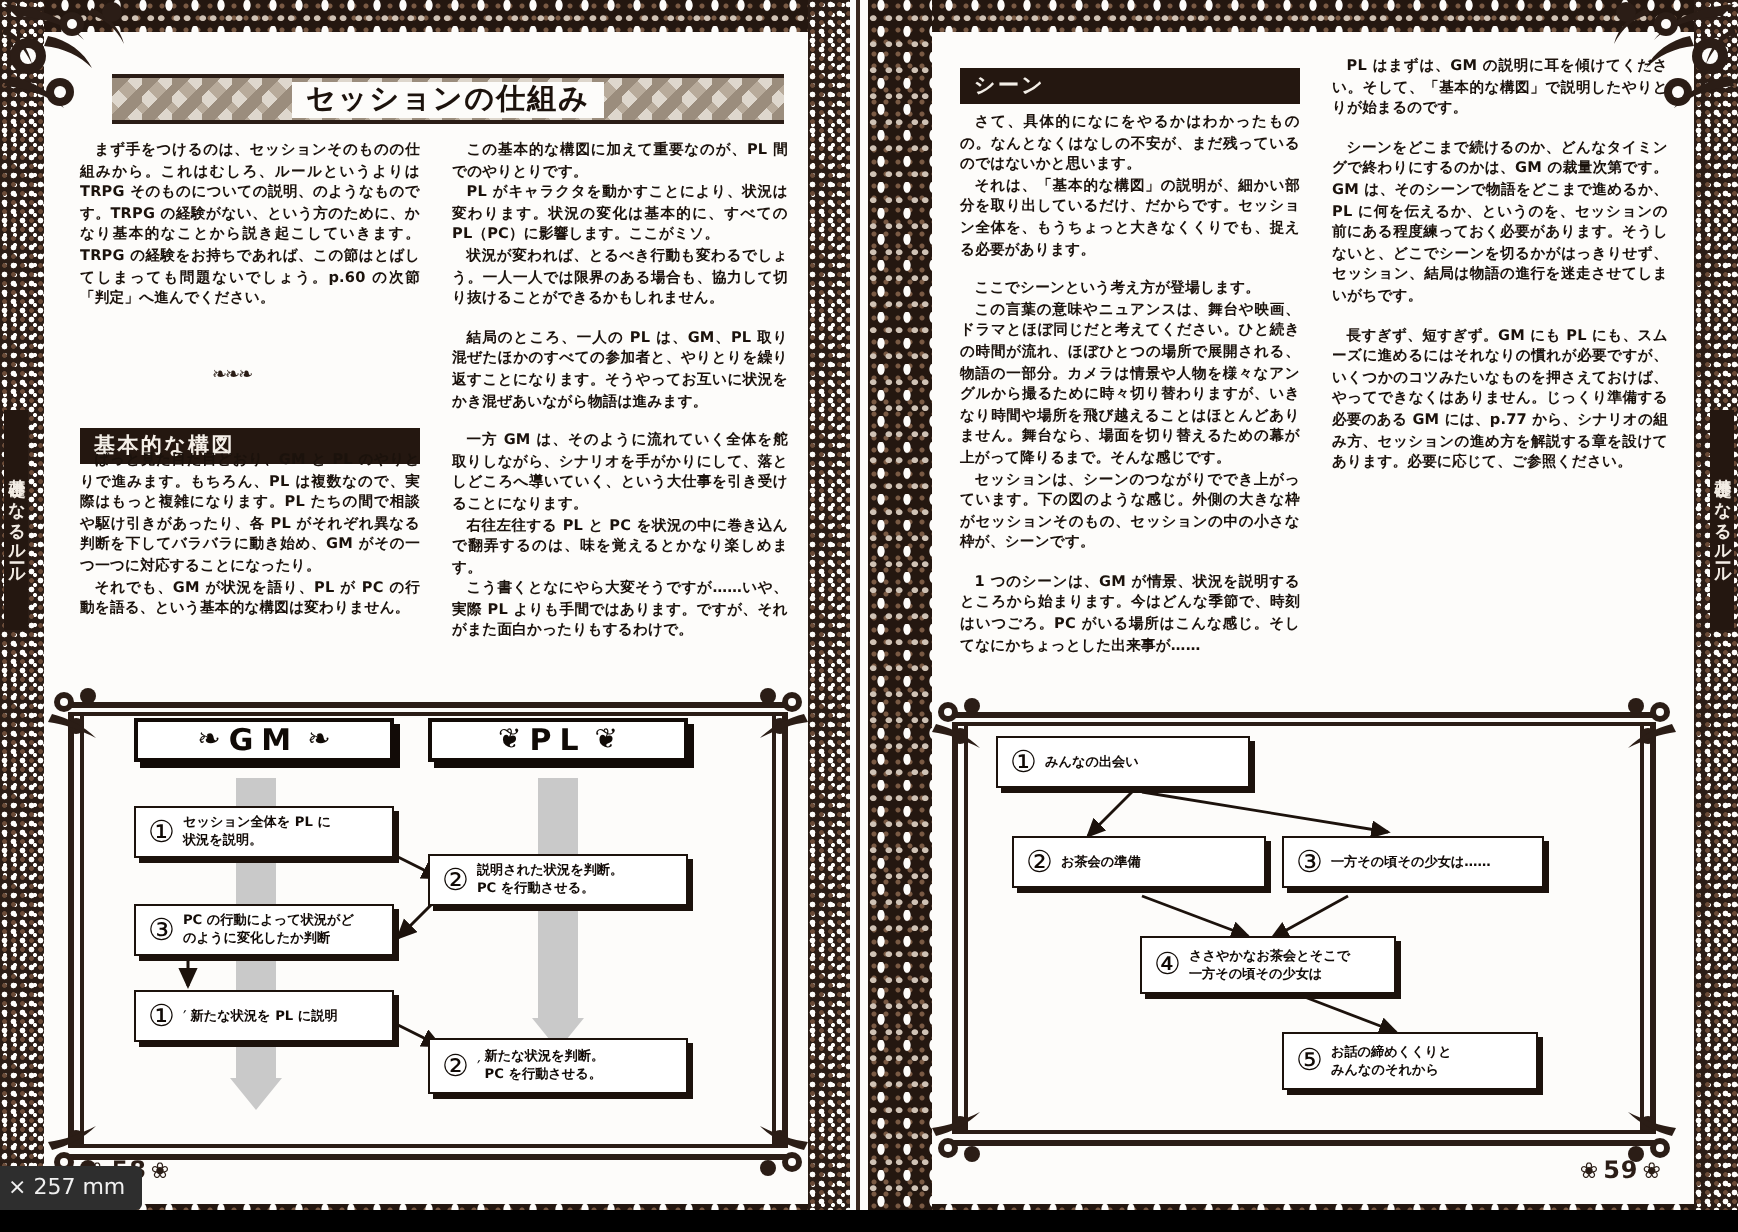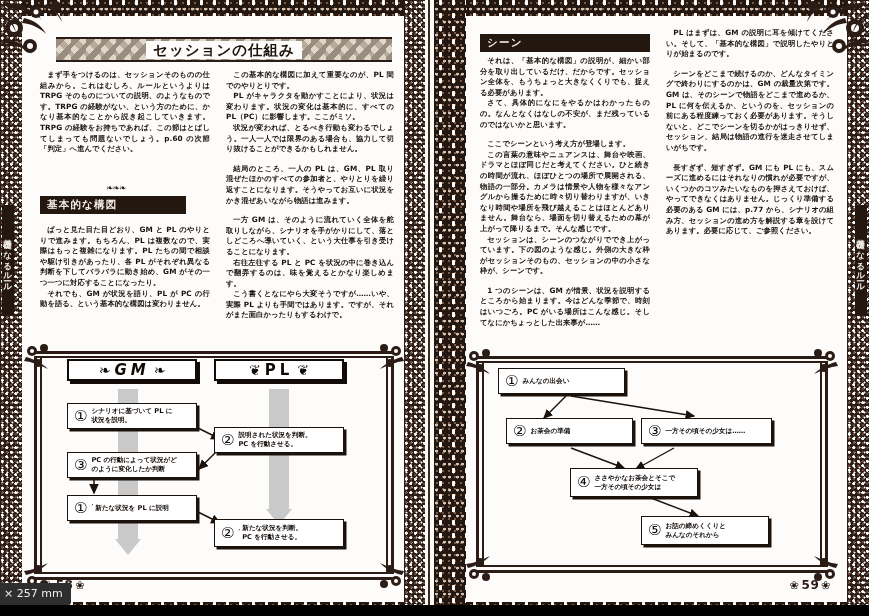--- a/index.html
+++ b/index.html
@@ -187,21 +187,21 @@
       <div class="title-banner">
         <span class="tb-text">セッションの仕組み</span>
       </div>
 
       <div class="col" style="left:18px;top:54px;width:170px;">
         <p>まず手をつけるのは、セッションそのものの仕組みから。これはむしろ、ルールというよりは TRPG そのものについての説明、のようなものです。TRPG の経験がない、という方のために、かなり基本的なことから説き起こしていきます。TRPG の経験をお持ちであれば、この節はとばしてしまっても問題ないでしょう。p.60 の次節「判定」へ進んでください。</p>
       </div>
 
       <div class="mini-orn" style="left:84px;top:167px;">❧❧❧</div>
 
-      <div class="sec-head" style="left:18px;top:180px;width:146px;">基本的な構図</div>
+      <div class="sec-head" style="left:18px;top:198px;width:170px;">基本的な構図</div>
 
       <div class="col" style="left:18px;top:200px;width:170px;">
         <p class="gap">ぱっと見た目た目どおり、GM と PL のやりとりで進みます。もちろん、PL は複数なので、実際はもっと複雑になります。PL たちの間で相談や駆け引きがあったり、各 PL がそれぞれ異なる判断を下してバラバラに動き始め、GM がその一つ一つに対応することになったり。</p>
         <p>それでも、GM が状況を語り、PL が PC の行動を語る、という基本的な構図は変わりません。</p>
       </div>
 
       <div class="col" style="left:204px;top:54px;width:168px;">
         <p>この基本的な構図に加えて重要なのが、PL 間でのやりとりです。</p>
         <p>PL がキャラクタを動かすことにより、状況は変わります。状況の変化は基本的に、すべての PL（PC）に影響します。ここがミソ。</p>
         <p>状況が変われば、とるべき行動も変わるでしょう。一人一人では限界のある場合も、協力して切り抜けることができるかもしれません。</p>
@@ -236,33 +236,33 @@
             </marker>
           </defs>
           <line x1="162" y1="76" x2="186" y2="88" stroke="#1c120c" stroke-width="1.5" marker-end="url(#ar1)"></line>
           <line x1="186" y1="97" x2="165" y2="118" stroke="#1c120c" stroke-width="1.5" marker-end="url(#ar1)"></line>
           <line x1="60" y1="128" x2="60" y2="142" stroke="#1c120c" stroke-width="1.5" marker-end="url(#ar1)"></line>
           <line x1="162" y1="160" x2="186" y2="172" stroke="#1c120c" stroke-width="1.5" marker-end="url(#ar1)"></line>
         </svg>
 
         <div class="hdrbox" style="left:33px;top:8px;width:130px;height:22px;">
           <span class="wing">❧</span>
-          <span style="margin:0 4px;font-style:italic;">GM</span>
+          <span style="margin:0 4px;">GM</span>
           <span class="wing">❧</span>
         </div>
         <div class="hdrbox" style="left:180px;top:8px;width:130px;height:22px;">
           <span class="wing">❦</span>
           <span style="margin:0 4px;">PL</span>
           <span class="wing">❦</span>
         </div>
 
         <div class="dbox" style="left:33px;top:52px;width:130px;height:26px;">
           <span class="num">①</span>
           <span class="dtxt">
-            <span>シナリオに基づいて PL に</span><br>
+            <span>セッション全体を PL に</span><br>
             <span>状況を説明。</span>
           </span>
         </div>
 
         <div class="dbox" style="left:180px;top:76px;width:130px;height:26px;">
           <span class="num">②</span>
           <span class="dtxt">
             <span>説明された状況を判断。</span><br>
             <span>PC を行動させる。</span>
           </span>
@@ -344,22 +344,22 @@
       </div>
     </div>
 
     <div class="side-tab" style="left:2px;top:205px;width:12px;height:110px;">基礎となるルール</div>
 
     <div class="page page-right">
 
       <div class="sec-head" style="left:14px;top:18px;width:170px;">シーン</div>
 
       <div class="col" style="left:14px;top:40px;width:170px;">
+        <p>さて、具体的になにをやるかはわかったものの。なんとなくはなしの不安が、まだ残っているのではないかと思います。</p>
         <p>それは、「基本的な構図」の説明が、細かい部分を取り出しているだけ、だからです。セッション全体を、もうちょっと大きなくくりでも、捉える必要があります。</p>
-        <p>さて、具体的になにをやるかはわかったものの。なんとなくはなしの不安が、まだ残っているのではないかと思います。</p>
         <p class="gap">ここでシーンという考え方が登場します。</p>
         <p>この言葉の意味やニュアンスは、舞台や映画、ドラマとほぼ同じだと考えてください。ひと続きの時間が流れ、ほぼひとつの場所で展開される、物語の一部分。カメラは情景や人物を様々なアングルから撮るために時々切り替わりますが、いきなり時間や場所を飛び越えることはほとんどありません。舞台なら、場面を切り替えるための幕が上がって降りるまで。そんな感じです。</p>
         <p>セッションは、シーンのつながりででき上がっています。下の図のような感じ。外側の大きな枠がセッションそのもの、セッションの中の小さな枠が、シーンです。</p>
         <p class="gap">1 つのシーンは、GM が情景、状況を説明するところから始まります。今はどんな季節で、時刻はいつごろ。PC がいる場所はこんな感じ。そしてなにかちょっとした出来事が……</p>
       </div>
 
       <div class="col" style="left:200px;top:12px;width:168px;">
         <p>PL はまずは、GM の説明に耳を傾けてください。そして、「基本的な構図」で説明したやりとりが始まるのです。</p>
         <p class="gap">シーンをどこまで続けるのか、どんなタイミングで終わりにするのかは、GM の裁量次第です。GM は、そのシーンで物語をどこまで進めるか、PL に何を伝えるか、というのを、セッションの前にある程度練っておく必要があります。そうしないと、どこでシーンを切るかがはっきりせず、セッション、結局は物語の進行を迷走させてしまいがちです。</p>
         <p class="gap">長すぎず、短すぎず。GM にも PL にも、スムーズに進めるにはそれなりの慣れが必要ですが、いくつかのコツみたいなものを押さえておけば、やってできなくはありません。じっくり準備する必要のある GM には、p.77 から、シナリオの組み方、セッションの進め方を解説する章を設けてあります。必要に応じて、ご参照ください。</p>

